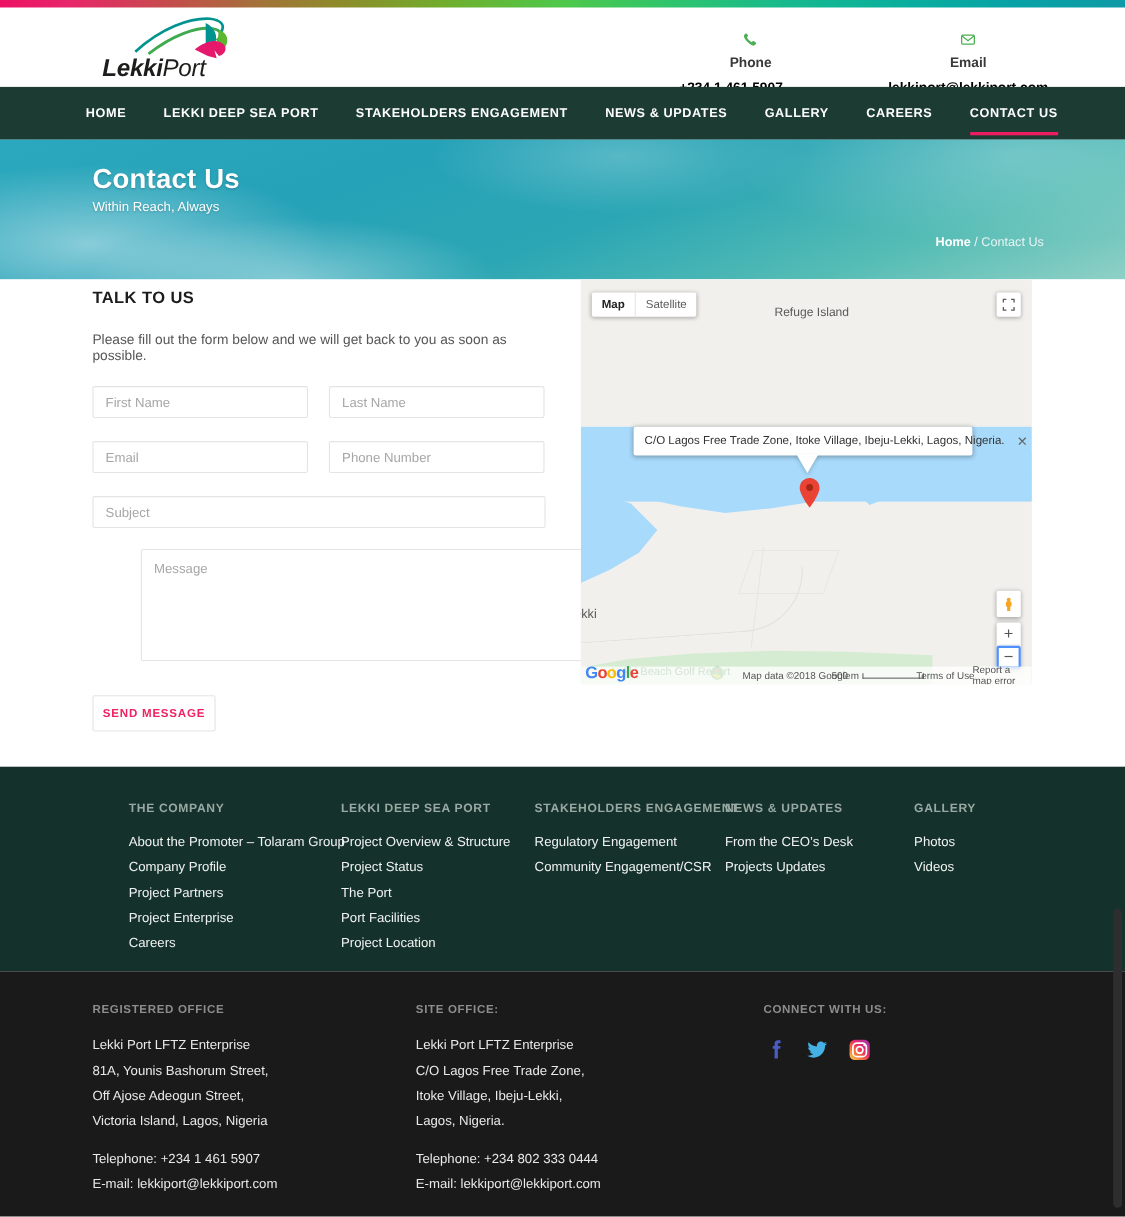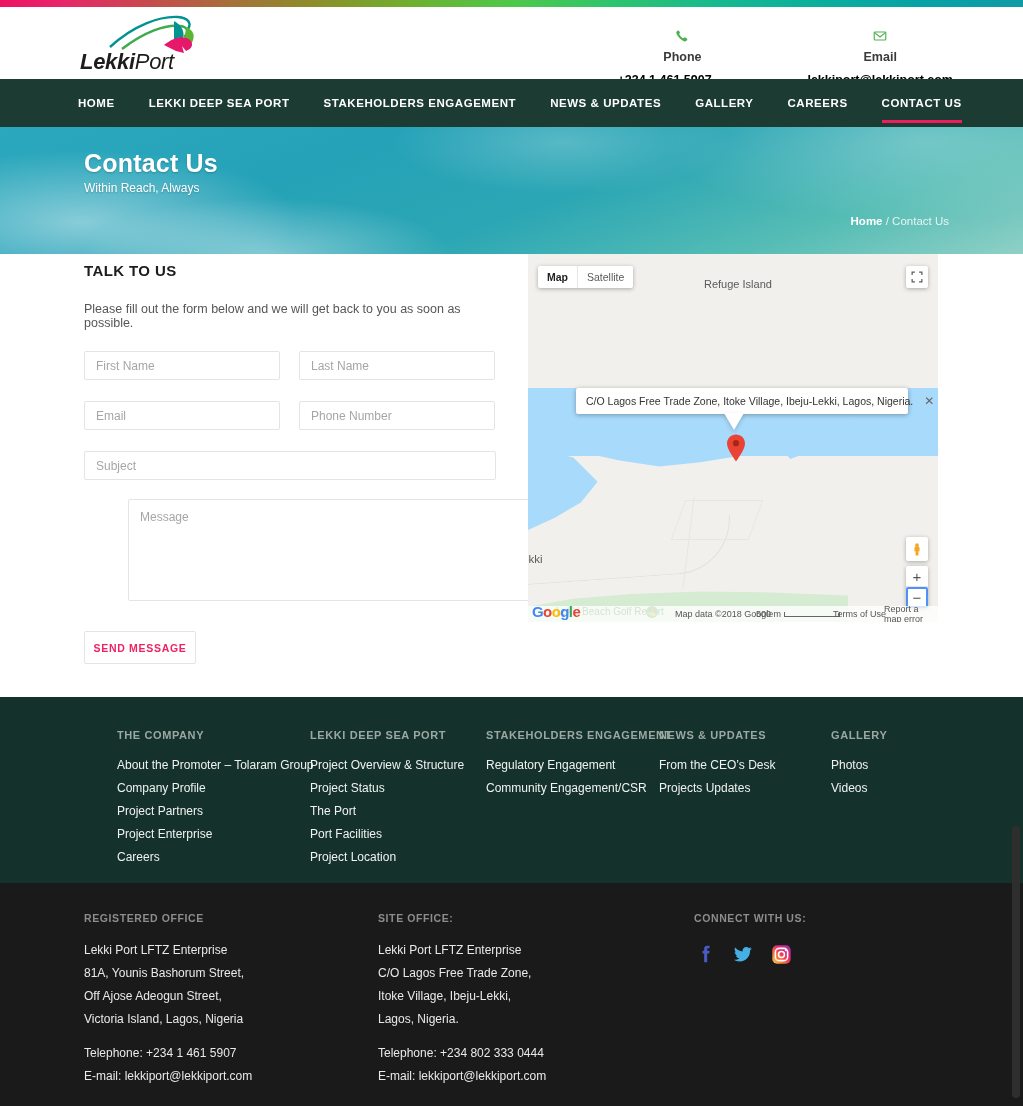--- a/index.html
+++ b/index.html
@@ -19,21 +19,21 @@
       #8e8b2a 30%, #6faf2e 40%, #4ec84a 50%,
       #2ec46e 60%, #17b98e 70%, #0aaf9d 80%,
       #08a2a6 90%, #0e9aa6 100%);
   }
 
   
   .header {
     height: 72px; width: 1023px; background:#fff;
     position: relative;
   }
-  .logo-wrap { position:absolute; left:80px; top:8px; width:130px; height:58px; }
+  .logo-wrap { position:absolute; left:93px; top:8px; width:130px; height:58px; }
   .logo-mark { position:absolute; left:28px; top:0; width:100px; height:40px; }
   .logo-text {
     position:absolute; left:0; top:34px;
     font-family: "Liberation Sans", sans-serif;
     font-size:22px; letter-spacing:-0.3px; color:#1d1d1b; white-space:nowrap;
   }
   .logo-text .b { font-weight:700; font-style:italic; }
   .logo-text .r { font-weight:400; font-style:italic; }
 
   .contact-top { position:absolute; right:70px; top:22px; display:flex; gap:60px; }
@@ -198,21 +198,21 @@
     background:#fff; border-radius:2px; box-shadow:0 1px 4px rgba(0,0,0,.3);
   }
   .map-zoom div {
     height:21px; display:flex; align-items:center; justify-content:center;
     font-size:15px; color:#555; cursor:pointer;
   }
   .map-zoom .zin { border-bottom:1px solid #e6e6e6; }
   .map-zoom .zout { outline:2px solid #4d90fe; outline-offset:-2px; border-radius:2px; }
 
   .infowin {
-    position:absolute; left:48px; top:134px; width:332px; height:26px;
+    position:absolute; left:48px; top:134px; width:308px; height:26px;
     background:#fff; border-radius:2px; box-shadow:0 1px 5px rgba(0,0,0,.32);
     display:flex; align-items:center; padding:0 8px 0 10px; gap:8px;
   }
   .infowin-text { font-size:10.5px; color:#333; white-space:nowrap; flex:1; }
   .infowin-close { font-size:12px; color:#666; cursor:pointer; line-height:1; padding:0 3px; }
   .infowin-tail {
     position:absolute; left:196px; top:159px; width:0; height:0;
     border-left:10px solid transparent; border-right:10px solid transparent;
     border-top:17px solid #fff;
     filter: drop-shadow(0 2px 2px rgba(0,0,0,.18));

